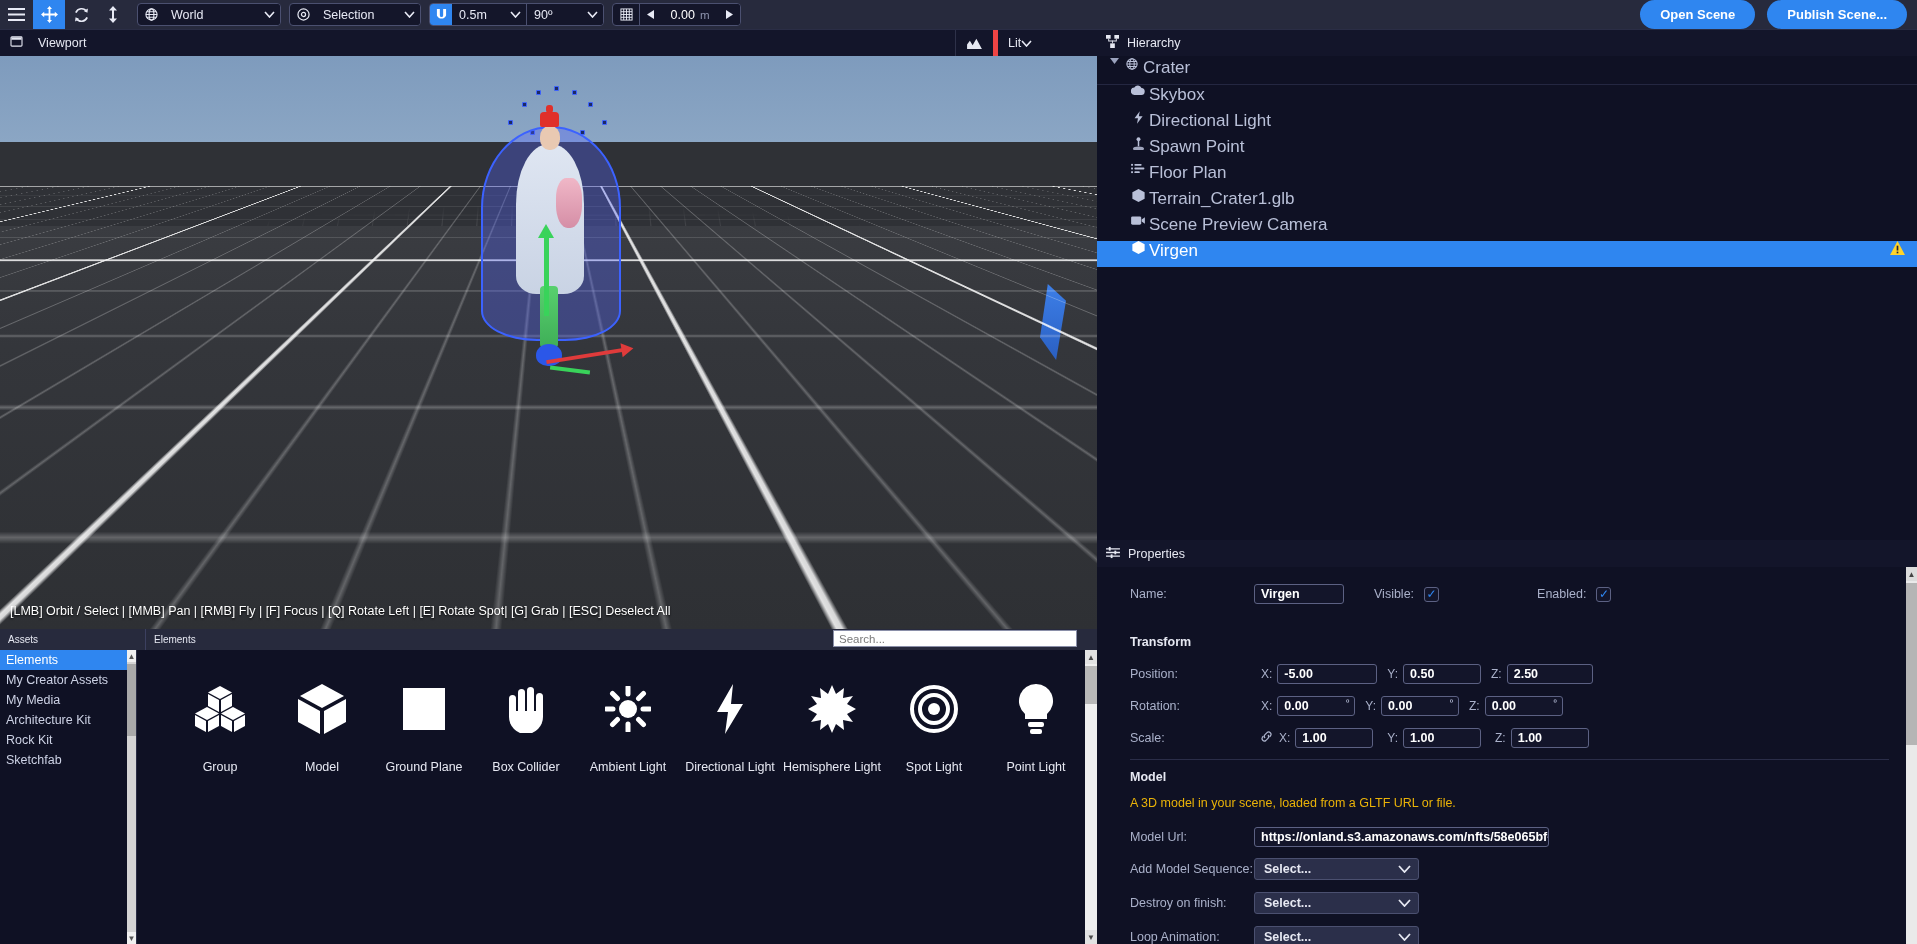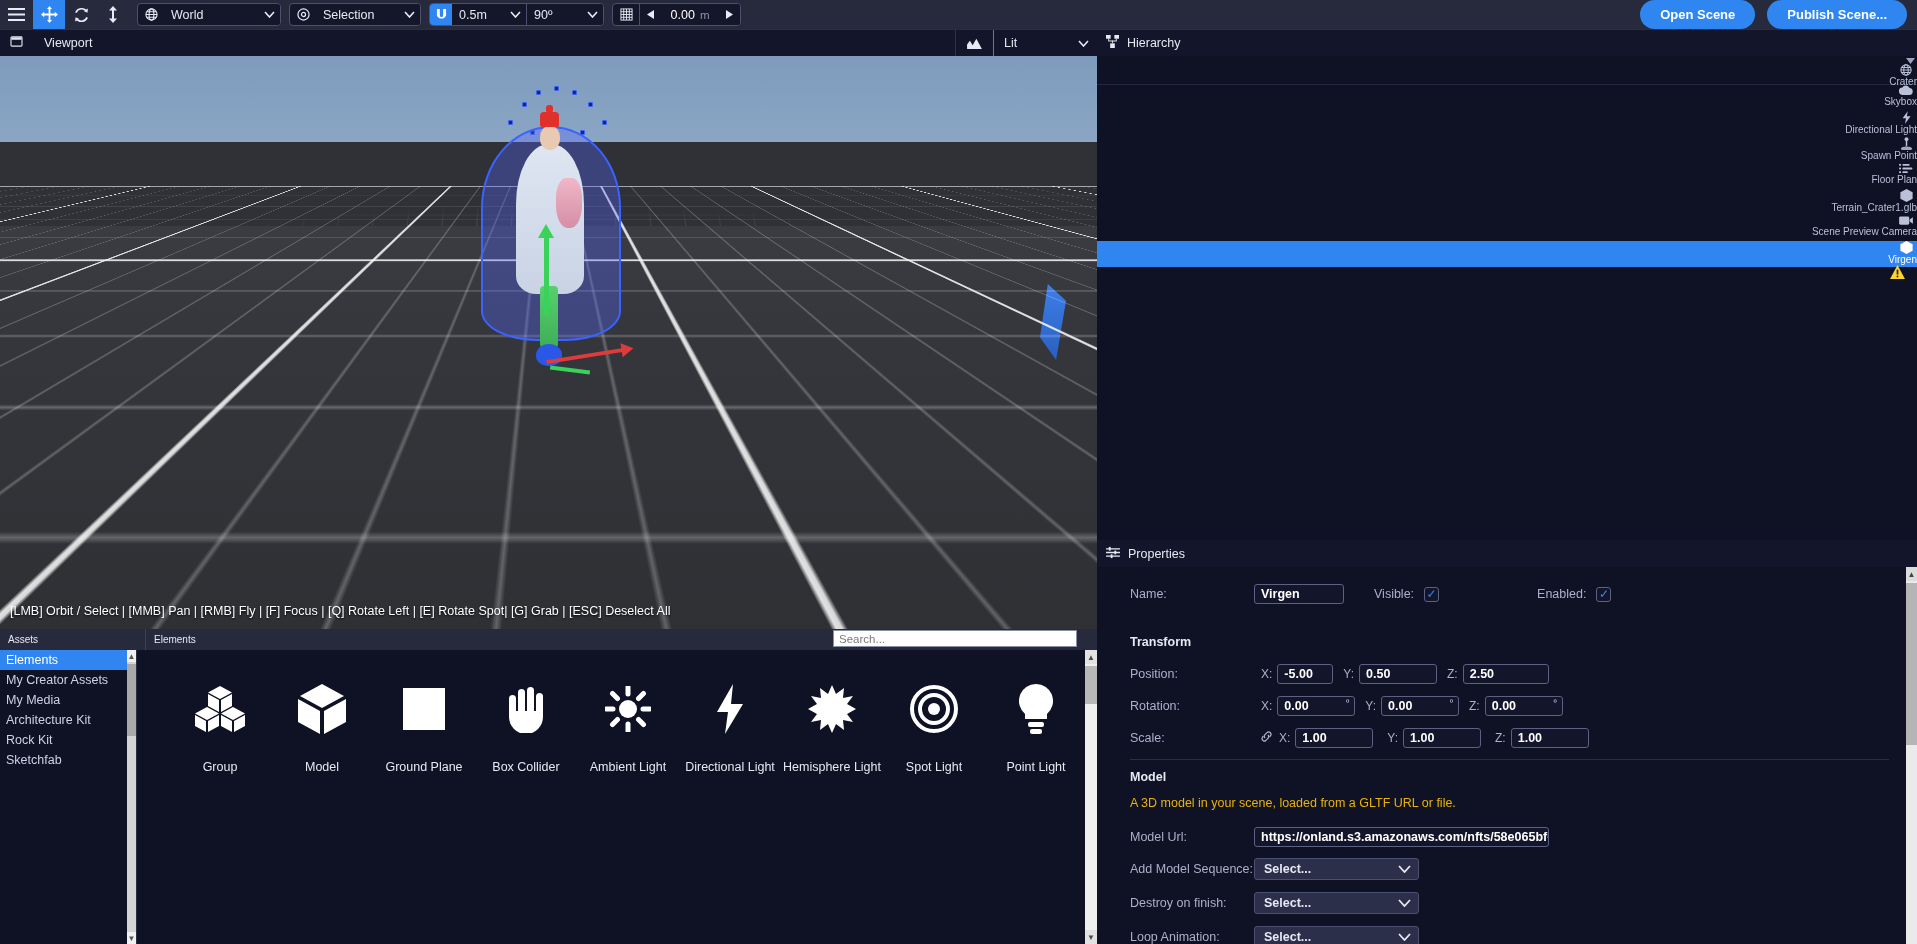--- a/index.html
+++ b/index.html
@@ -57,29 +57,29 @@
   }
   .pill.last { margin-right: 10px; }
   .unit { color: #8d93ad; font-size: 11.5px; margin-left: 5px; }
 
   
   .vp-header {
     position: absolute; top: 29px; left: 0; width: 1097px; height: 27px;
     background: #13152a; display: flex; align-items: center;
     border-top: 1px solid #2a2d45;
   }
-  .vp-title { display: flex; align-items: flex-end; gap: 21px; padding-left: 10px; font-size: 12.5px; color: #e6e8f2; }
+  .vp-title { display: flex; align-items: flex-end; gap: 15px; padding-left: 10px; font-size: 12.5px; color: #e6e8f2; }
   .vp-right { margin-left: auto; display: flex; align-items: center; height: 27px; }
   .vp-icon-cell {
     width: 38px; height: 27px; display: flex; align-items: center; justify-content: center;
     border-left: 1px solid #2e3149; cursor: pointer;
   }
   .vp-lit {
-    width: 104px; height: 27px; display: flex; align-items: center; justify-content: space-between;
-    padding: 0 8px 0 10px; border-left: 1px solid #ef4444; font-size: 12.5px; cursor: pointer;
+    width: 104px; height: 27px; display: flex; align-items: center; justify-content: flex-start;
+    padding: 0 8px 0 10px; border-left: 5px solid #ef4444; font-size: 12.5px; cursor: pointer;
   }
   .tab-accent {
     position: absolute; left: 140px; top: 29px; width: 144px; height: 3px; background: #2f86f0;
   }
 
   
   .viewport {
     position: absolute; top: 56px; left: 0; width: 1097px; height: 573px;
     background: #2f3136; overflow: hidden;
   }
@@ -253,22 +253,22 @@
   
   .right-col {
     position: absolute; top: 29px; left: 1097px; width: 820px; height: 915px; background: #0f1124;
   }
   .panel-head {
     height: 27px; background: #13152a; display: flex; align-items: center; gap: 8px;
     padding-left: 9px; font-size: 12.5px; color: #e6e8f2; border-top: 1px solid #2a2d45;
   }
   .hier-list { padding-top: 2px; }
   .hier-row {
-    height: 26px; display: flex; align-items: flex-end; font-size: 10px; color: #b9c0d8;
-    padding-left: 10px; cursor: pointer; position: relative; flex-direction: column;
+    height: 26px; display: flex; align-items: flex-start; font-size: 17px; color: #b9c0d8;
+    padding-left: 10px; cursor: pointer; position: relative;
   }
   .hier-row .ico { width: 22px; display: flex; align-items: center; justify-content: center; color: #b9c0d8; }
   .hier-row.child { padding-left: 30px; }
   .hier-row.sel { background: #2f86f0; color: #fff; }
   .hier-row.sel .ico { color: #fff; }
   .hier-row .warn { margin-left: auto; margin-right: 12px; color: #ffd42a; font-size: 14px; }
   .caret { width: 14px; display:flex; align-items:center; justify-content:center; color:#9aa2bd; }
   .hier-divider { height: 1px; background: #242741; margin: 0; }
   .hier-fill { height: 140px; }
 
@@ -815,21 +815,21 @@
         <span class="chk">✓</span>
         <span class="plabel" style="width:auto;margin-left:98px;margin-right:10px">Enabled:</span>
         <span class="chk">✓</span>
       </div>
 
       <div class="sec-title" style="margin-top:28px">Transform</div>
 
       <div class="prow">
         <span class="plabel">Position:</span>
         <span class="axis" style="margin-left:1px">X:</span>
-        <span class="pinput" style="width:56px">-5.00</span>
+        <span class="pinput" style="width:100px">-5.00</span>
         <span class="axis" style="margin-left:10px">Y:</span>
         <span class="pinput" style="width:78px">0.50</span>
         <span class="axis" style="margin-left:10px">Z:</span>
         <span class="pinput" style="width:86px">2.50</span>
       </div>
 
       <div class="prow">
         <span class="plabel">Rotation:</span>
         <span class="axis" style="margin-left:1px">X:</span>
         <span class="pinput xyz-field" style="width:78px">

